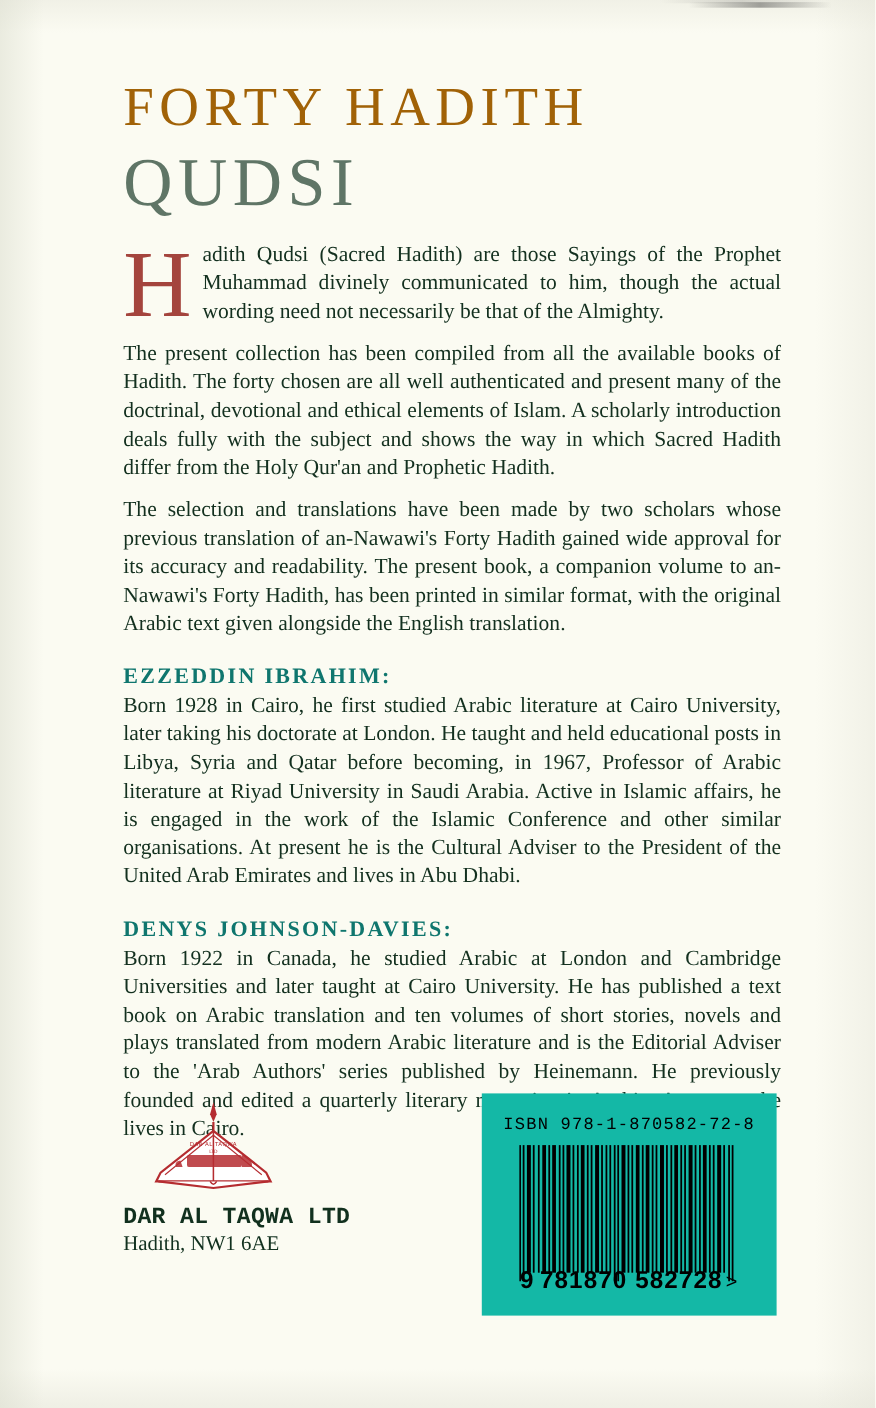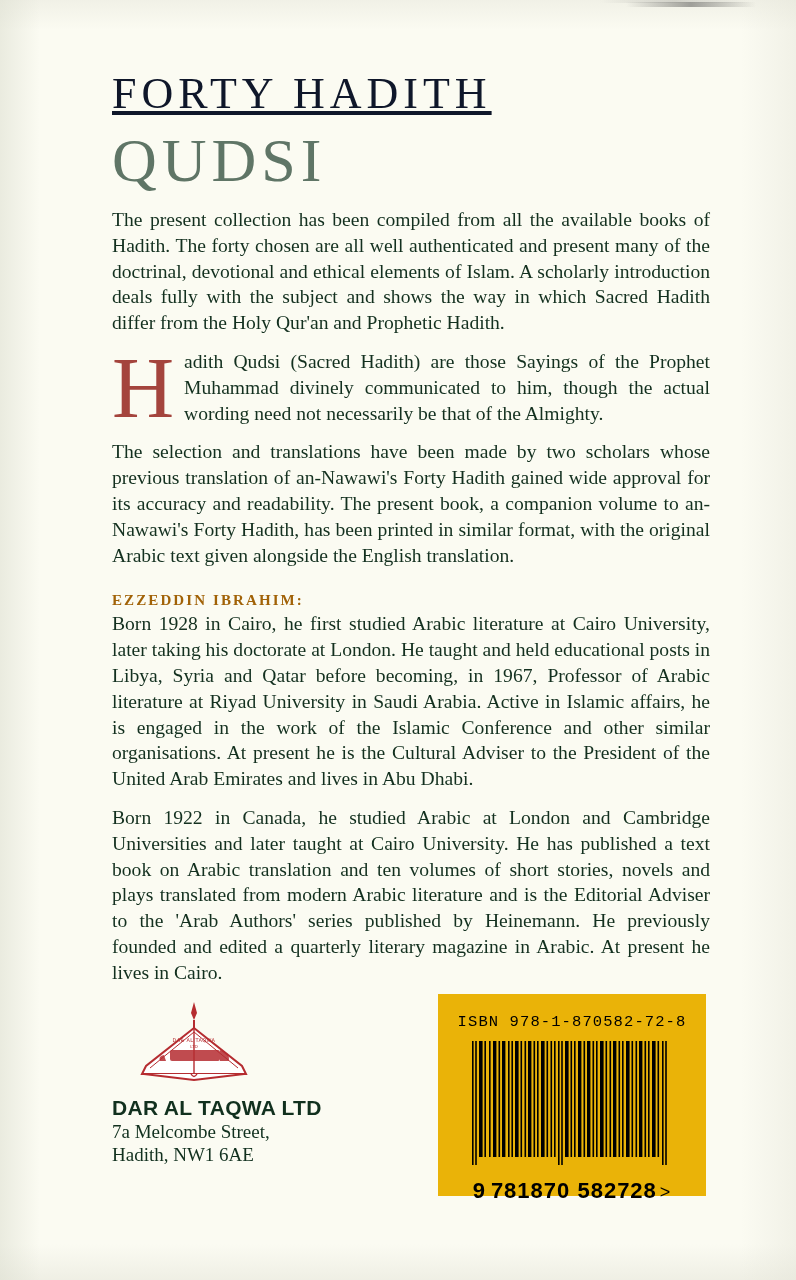--- a/index.html
+++ b/index.html
@@ -55,26 +55,25 @@
     width: 598px;
     height: 100%;
   }
 
   
   .title-block {
     padding-top: 72px;
   }
   .title-line1 {
     font-family: "Liberation Serif", serif;
-    color: #0f172a;
-    font-size: 44px;
+    color: #a16207;
+    font-size: 50px;
     letter-spacing: 5px;
     line-height: 1;
     white-space: nowrap;
-    text-decoration: underline;
   }
   .title-line2 {
     font-family: "Liberation Serif", serif;
     color: #5f7566;
     font-size: 62px;
     letter-spacing: 5px;
     line-height: 1.05;
     margin-top: 12px;
     white-space: nowrap;
   }
@@ -100,22 +99,22 @@
   }
   p.body-text + p.body-text {
     margin-top: 13px;
   }
   .para-gap {
     margin-top: 14px;
   }
 
   
   .author-heading {
-    color: #a16207;
-    font-size: 15px;
+    color: #0f766e;
+    font-size: 20px;
     font-weight: bold;
     letter-spacing: 2.1px;
     margin: 24px 0 2px 0;
     font-family: "Liberation Serif", serif;
   }
 
   
   .footer {
     position: absolute;
     left: 0;
@@ -134,37 +133,37 @@
     height: 86px;
     position: relative;
     margin-left: 22px;
   }
   .pub-name {
     font-weight: bold;
     font-size: 21px;
     color: #11301e;
     letter-spacing: .3px;
     margin-top: 10px;
-    font-family: Liberation Sans, sans-serif;
+    font-family: Liberation Mono, monospace;
   }
   .pub-addr {
     font-size: 19px;
     color: #11301e;
     line-height: 23px;
     font-family: "Liberation Serif", serif;
   }
 
   
   .barcode-panel {
     position: absolute;
     left: 326px;
     top: -6px;
     width: 268px;
     height: 202px;
-    background: #eab308;
+    background: #14b8a6;
     box-sizing: border-box;
   }
   .isbn-text {
     text-align: center;
     font-family: "Liberation Mono", monospace;
     font-size: 15.5px;
     letter-spacing: 1.1px;
     color: #000;
     padding-top: 19px;
     white-space: nowrap;
@@ -173,21 +172,21 @@
     position: absolute;
     left: 34px;
     top: 47px;
     width: 200px;
     height: 124px;
     display: block;
   }
   .barcode-digits {
     position: absolute;
     left: 0;
-    top: 184px;
+    top: 157px;
     width: 268px;
     text-align: center;
     font-family: "Liberation Sans", sans-serif;
     font-size: 22px;
     font-weight: bold;
     color: #000;
     letter-spacing: 1px;
     white-space: nowrap;
   }
   .bd-left { margin-right: 5px; }
@@ -201,27 +200,28 @@
   <div class="scan-smudge"></div>
   <div class="scan-smudge2"></div>
 
   <div class="content">
 
     <div class="title-block">
       <div class="title-line1">FORTY HADITH</div>
       <div class="title-line2">QUDSI</div>
     </div>
 
+    <p class="body-text lead">Hadith Qudsi (Sacred Hadith) are those Sayings of the Prophet Muhammad divinely communicated to him, though the actual wording need not necessarily be that of the Almighty.</p>
     <p class="body-text para-gap">The present collection has been compiled from all the available books of Hadith. The forty chosen are all well authenticated and present many of the doctrinal, devotional and ethical elements of Islam. A scholarly introduction deals fully with the subject and shows the way in which Sacred Hadith differ from the Holy Qur'an and Prophetic Hadith.</p>
-    <p class="body-text lead">Hadith Qudsi (Sacred Hadith) are those Sayings of the Prophet Muhammad divinely communicated to him, though the actual wording need not necessarily be that of the Almighty.</p>
     <p class="body-text para-gap">The selection and translations have been made by two scholars whose previous translation of an-Nawawi's Forty Hadith gained wide approval for its accuracy and readability. The present book, a companion volume to an-Nawawi's Forty Hadith, has been printed in similar format, with the original Arabic text given alongside the English translation.</p>
 
     <div class="author-heading">EZZEDDIN IBRAHIM:</div>
     <p class="body-text">Born 1928 in Cairo, he first studied Arabic literature at Cairo University, later taking his doctorate at London. He taught and held educational posts in Libya, Syria and Qatar before becoming, in 1967, Professor of Arabic literature at Riyad University in Saudi Arabia. Active in Islamic affairs, he is engaged in the work of the Islamic Conference and other similar organisations. At present he is the Cultural Adviser to the President of the United Arab Emirates and lives in Abu Dhabi.</p>
 
+    <div class="author-heading">DENYS JOHNSON-DAVIES:</div>
     <p class="body-text">Born 1922 in Canada, he studied Arabic at London and Cambridge Universities and later taught at Cairo University. He has published a text book on Arabic translation and ten volumes of short stories, novels and plays translated from modern Arabic literature and is the Editorial Adviser to the 'Arab Authors' series published by Heinemann. He previously founded and edited a quarterly literary magazine in Arabic. At present he lives in Cairo.</p>
 
     <div class="footer">
 
       <div class="publisher">
         <div class="logo">
           <svg viewBox="0 0 120 86" width="120" height="86" aria-hidden="true">
             <g fill="none" stroke="#b52c30" stroke-width="1.6">
 
               <path d="M60 2 L63 13 L60 20 L57 13 Z" fill="#b52c30" stroke="none"></path>
@@ -243,21 +243,20 @@
               <path d="M86 50 q10 2 9 11 l-9 0 z" opacity="0.85"></path>
               <path d="M30 55 q-6 1 -4 6 l6 0 z" opacity="0.85"></path>
             </g>
             <g fill="#b52c30" font-family="DejaVu Sans, sans-serif">
               <text x="60" y="42" font-size="5" text-anchor="middle" letter-spacing="0.4">DAR AL TAQWA</text>
               <text x="60" y="48" font-size="4.2" text-anchor="middle">LTD</text>
             </g>
           </svg>
         </div>
         <div class="pub-name">DAR AL TAQWA LTD</div>
-        <div class="pub-addr">7a Melcombe Street,</div>
         <div class="pub-addr">Hadith, NW1 6AE</div>
       </div>
 
       <div class="barcode-panel">
         <div class="isbn-text">ISBN 978-1-870582-72-8</div>
         <svg class="bars" viewBox="0 0 200 124" preserveAspectRatio="none">
           <g fill="#000">
             <rect x="0" y="0" width="1.6" height="124"></rect>
               <rect x="3.2" y="0" width="1.6" height="124"></rect>
             <rect x="7" y="0" width="3.6" height="116"></rect>

